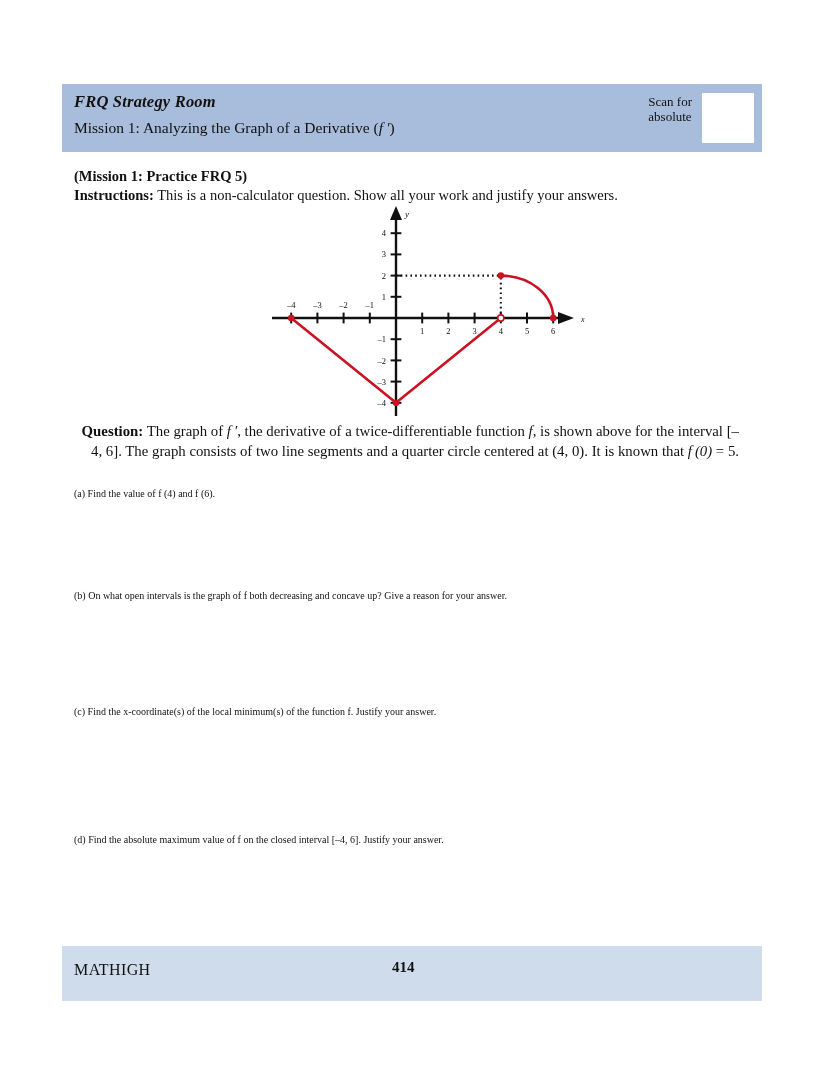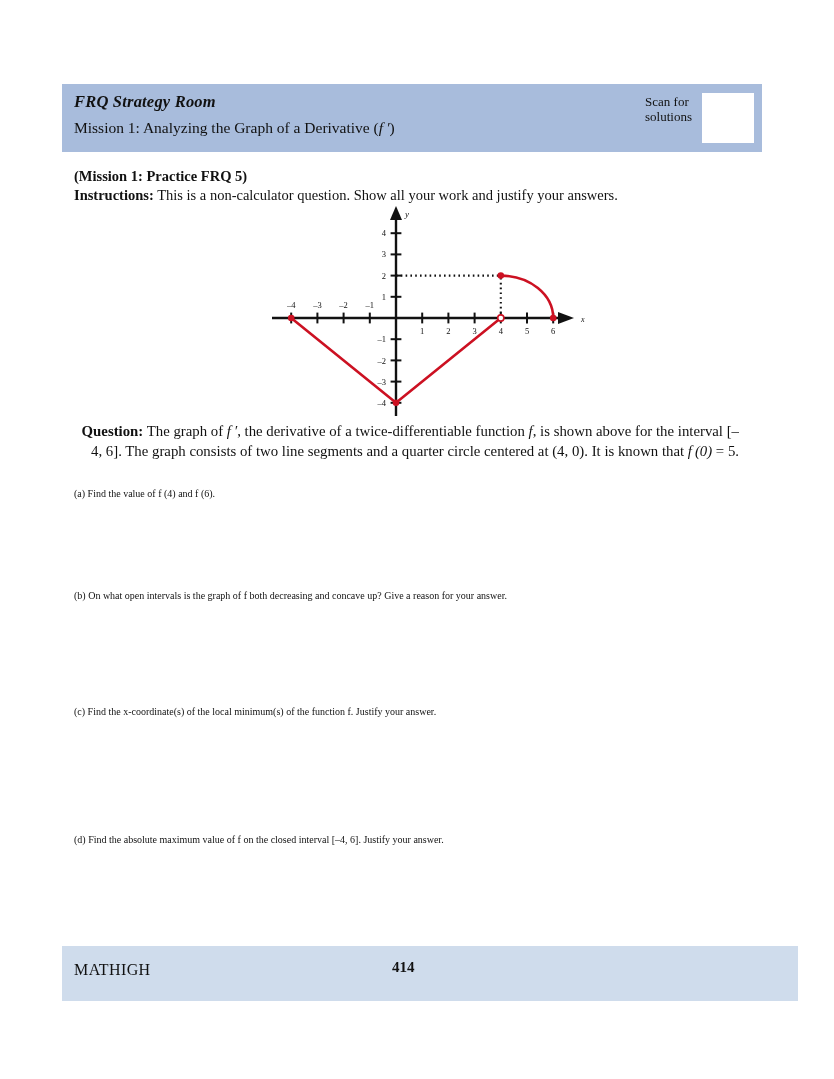--- a/index.html
+++ b/index.html
@@ -125,21 +125,20 @@
   .part-d { top: 830px; }
 
   
   .footer-band {
     position: absolute;
     left: 62px;
     top: 946px;
     width: 700px;
     height: 55px;
     background: #cfdcec;
-    padding-left: 36px;
   }
   .footer-brand {
     position: absolute;
     left: 12px;
     top: 15px;
     font-size: 16px;
     letter-spacing: 0.4px;
     white-space: nowrap;
   }
   .footer-page {
@@ -152,21 +151,21 @@
   }
 </style>
 </head>
 <body>
 
 <div class="page">
 
   <div class="header-band">
     <div class="header-title">FRQ Strategy Room</div>
     <div class="header-subtitle"><span>Mission 1: Analyzing the Graph of a Derivative (</span><span class="ital">f ′</span><span>)</span></div>
-    <div class="scan-label"><span>Scan for</span><br><span>solutions</span></div>
+    <div class="scan-label"><span>Scan for</span><br><span>absolute</span></div>
     <div class="qr-box"></div>
   </div>
 
   <div class="mission-line">(Mission 1: Practice FRQ 5)</div>
   <div class="instructions-line"><b>Instructions:</b><span> This is a non-calculator question. Show all your work and justify your answers.</span></div>
 
   <div class="graph-wrap">
     <svg width="340" height="216" viewBox="0 0 340 216">
 
       <g stroke="#111111" stroke-width="2.1" stroke-linecap="butt" stroke-dasharray="1.6 3.2" fill="none">

